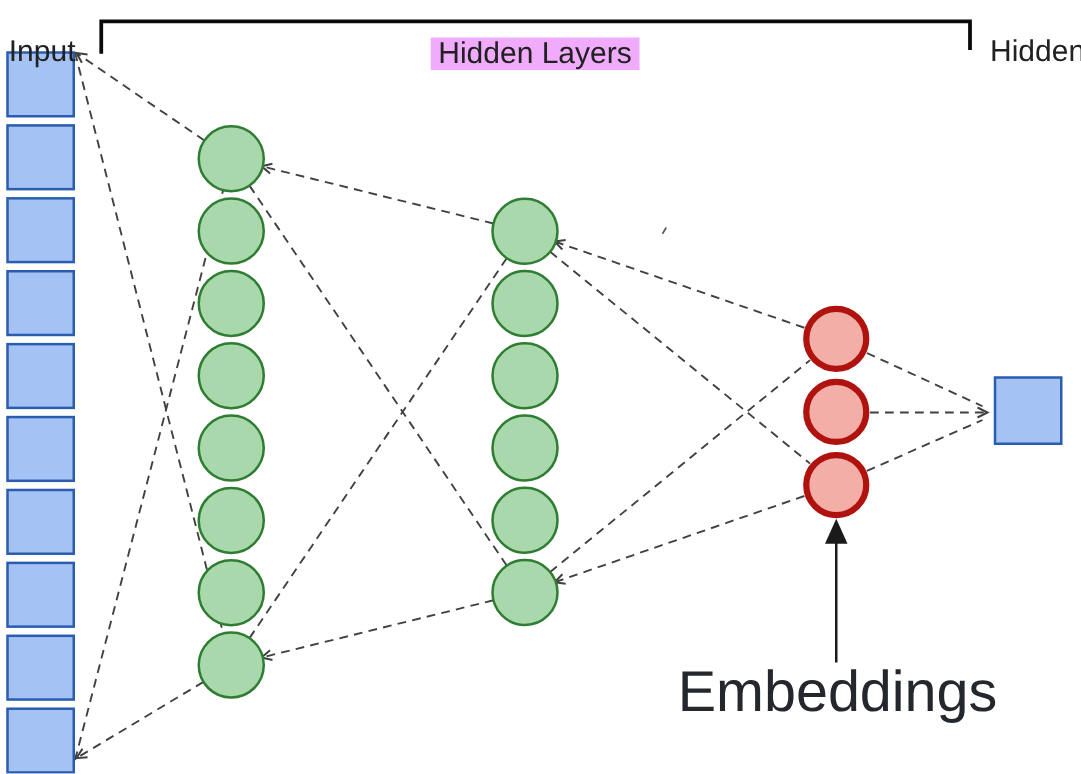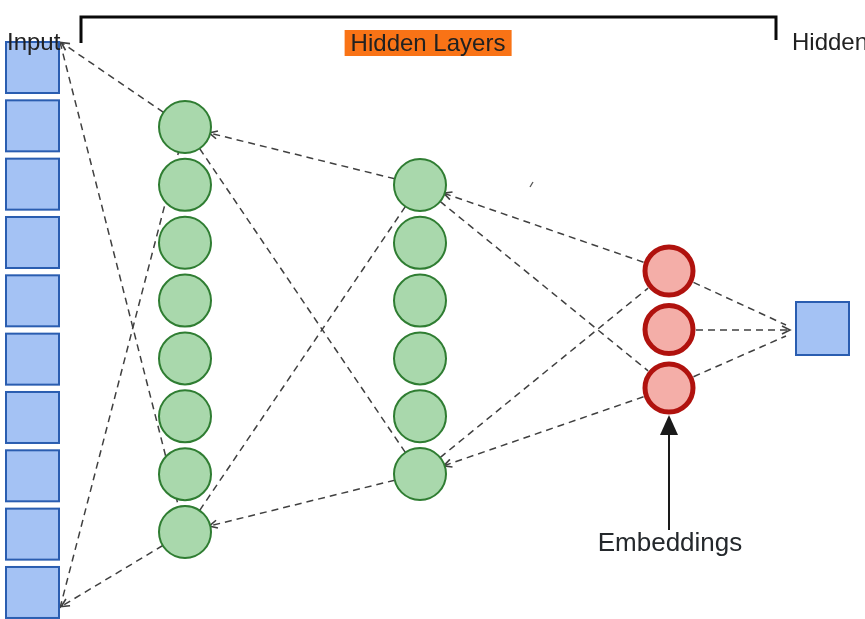--- a/index.html
+++ b/index.html
@@ -7,25 +7,25 @@
     position:relative;width:865px;height:619px;overflow:hidden;
     font-family:"Liberation Sans", sans-serif;background:#ffffff;
   }
   .canvas svg{position:absolute;left:0;top:0;}
   .lbl{position:absolute;color:#212121;white-space:nowrap;line-height:1.1;}
   .lbl-top{font-size:24px;top:2px;margin-top:27px;}
   #input-label{left:7px;}
   #output-label{left:792px;}
   #hidden-layers-label{
     left:428px;top:3px;transform:translateX(-50%);
-    background:#f97316;padding:0 6px;z-index:2;
+    background:#f0abfc;padding:0 6px;z-index:2;
   }
   #embeddings-label{
     left:670px;top:528px;transform:translateX(-50%);
-    font-size:26px;color:#24282c;
+    font-size:46px;color:#24282c;
   }
 </style>
 </head>
 <body>
 
 <div class="canvas">
   <svg id="diagram" width="865" height="619" viewBox="0 0 865 619">
       <defs>
         <marker id="ah" markerWidth="11" markerHeight="10" refX="8" refY="5" orient="auto" markerUnits="userSpaceOnUse">
           <path d="M1,1 L9,5 L1,9" fill="none" stroke="#404040" stroke-width="1.6"></path>

